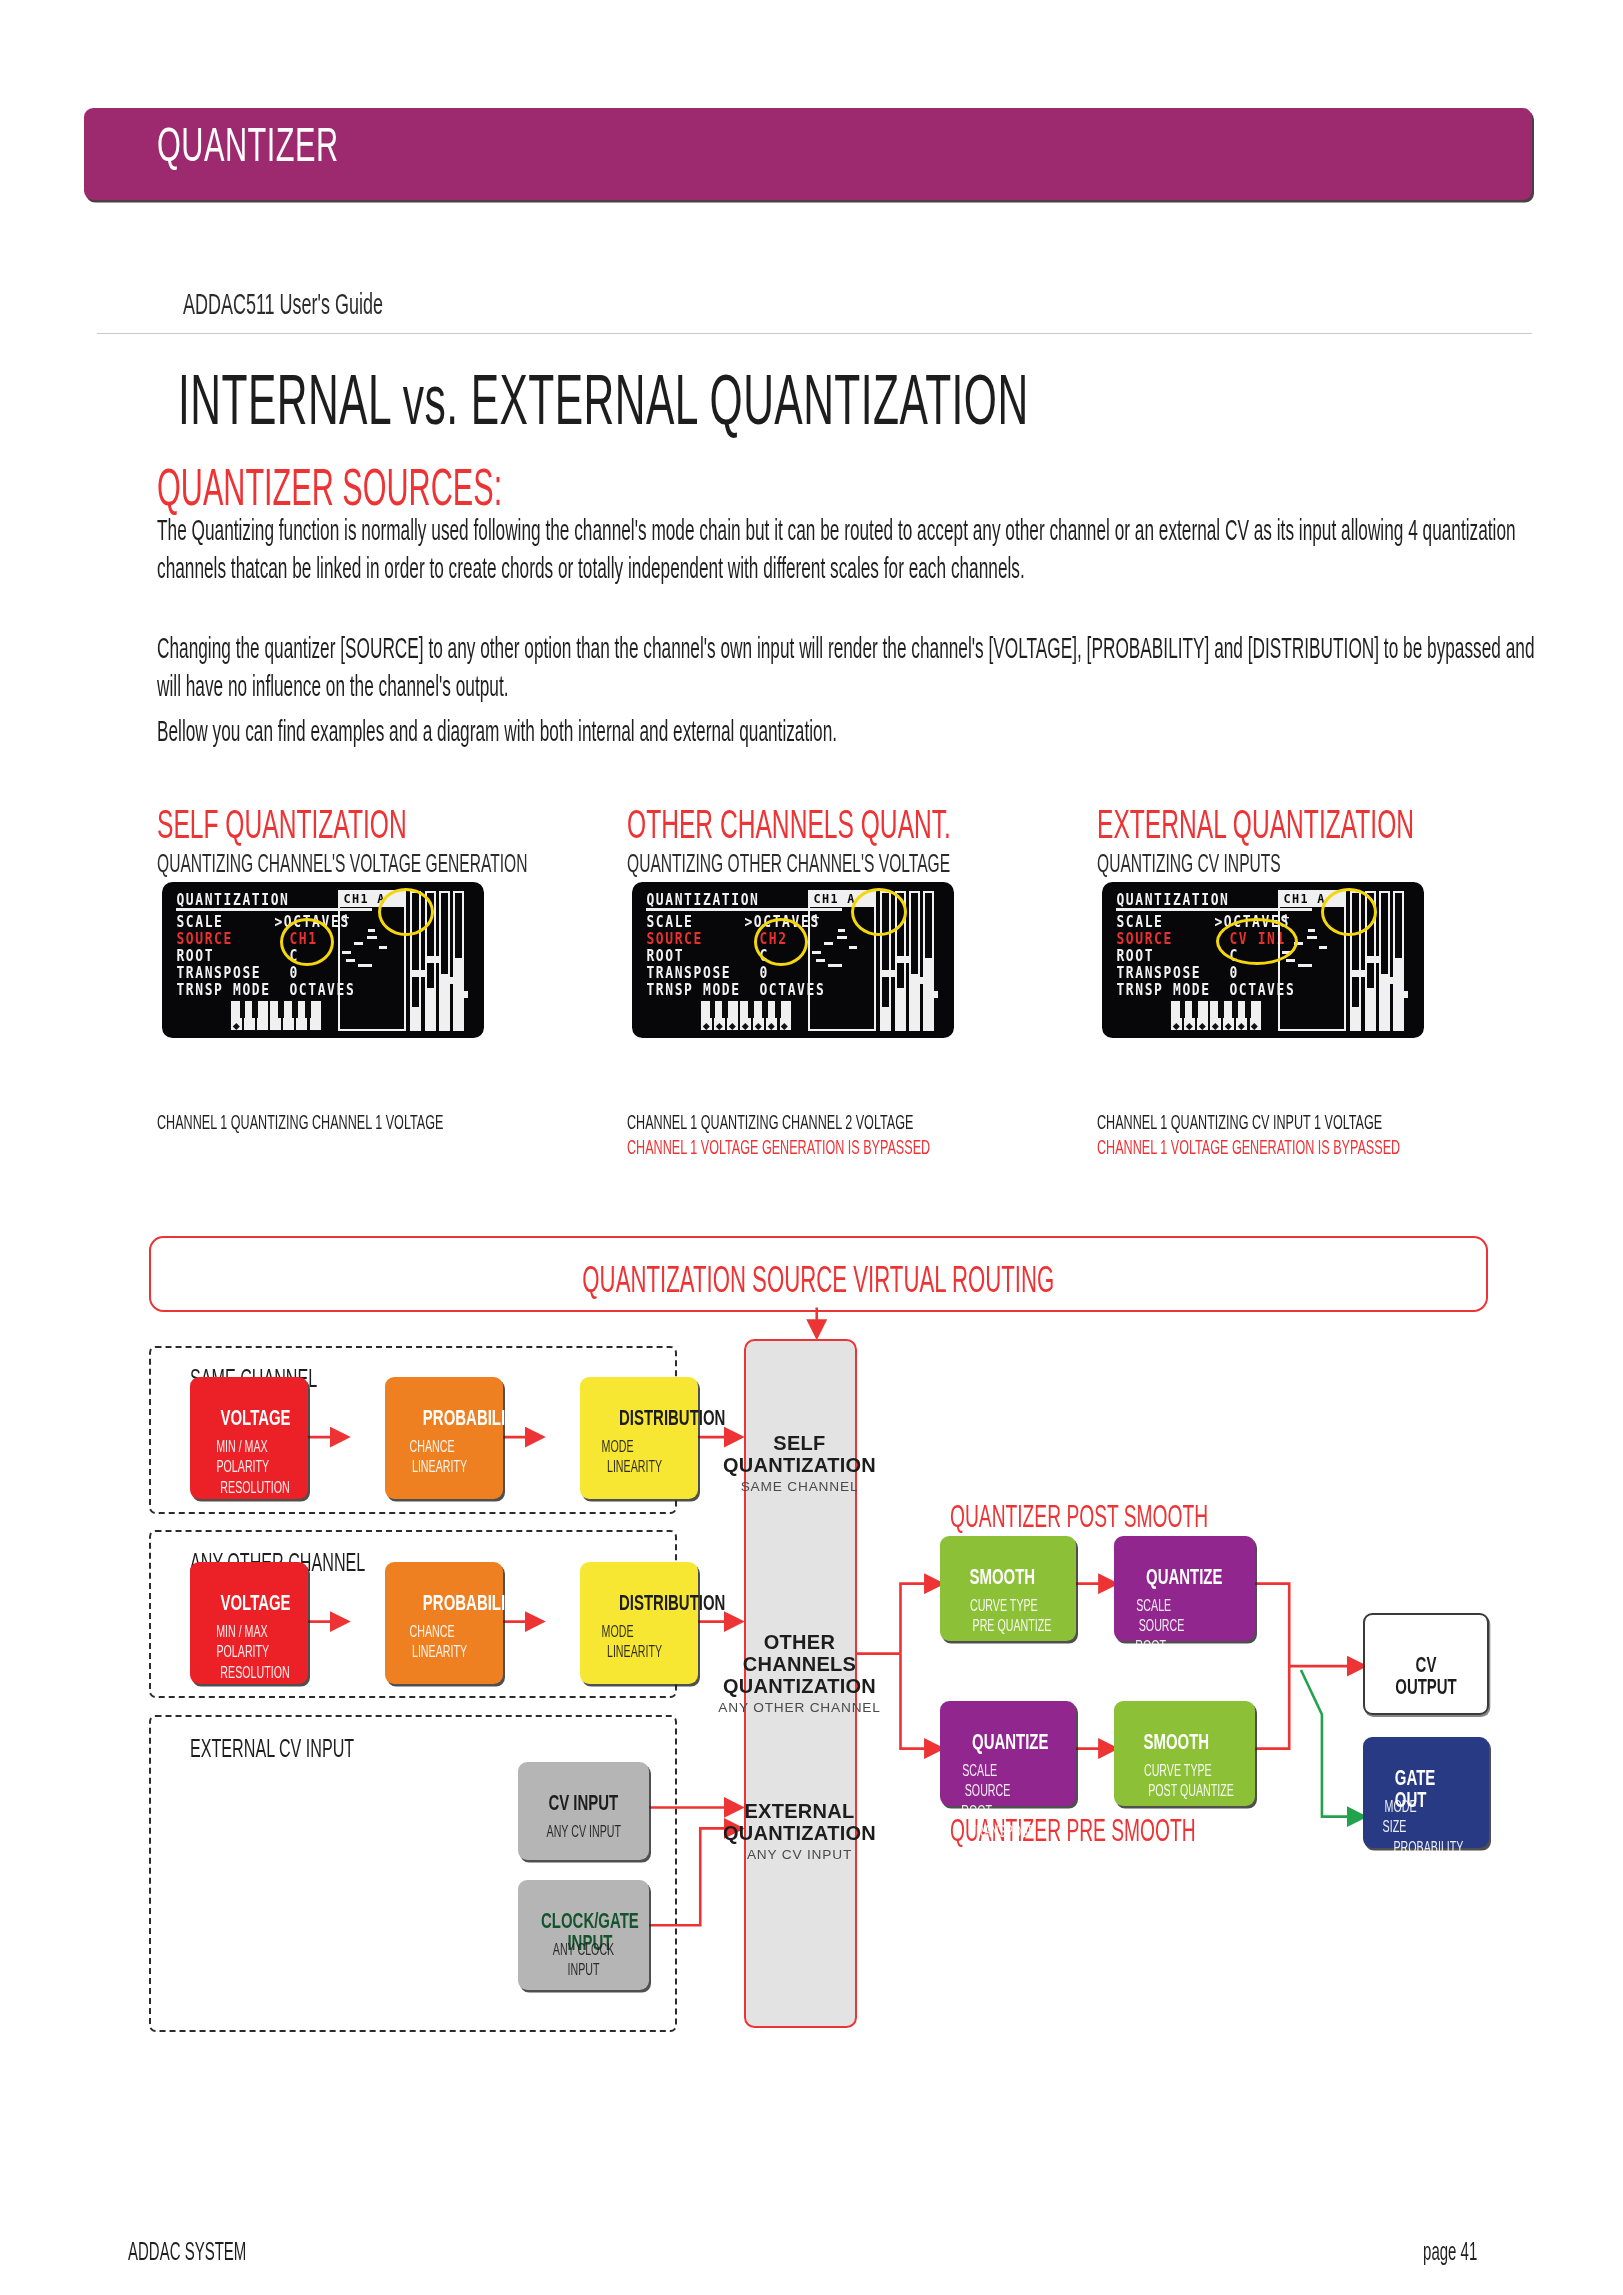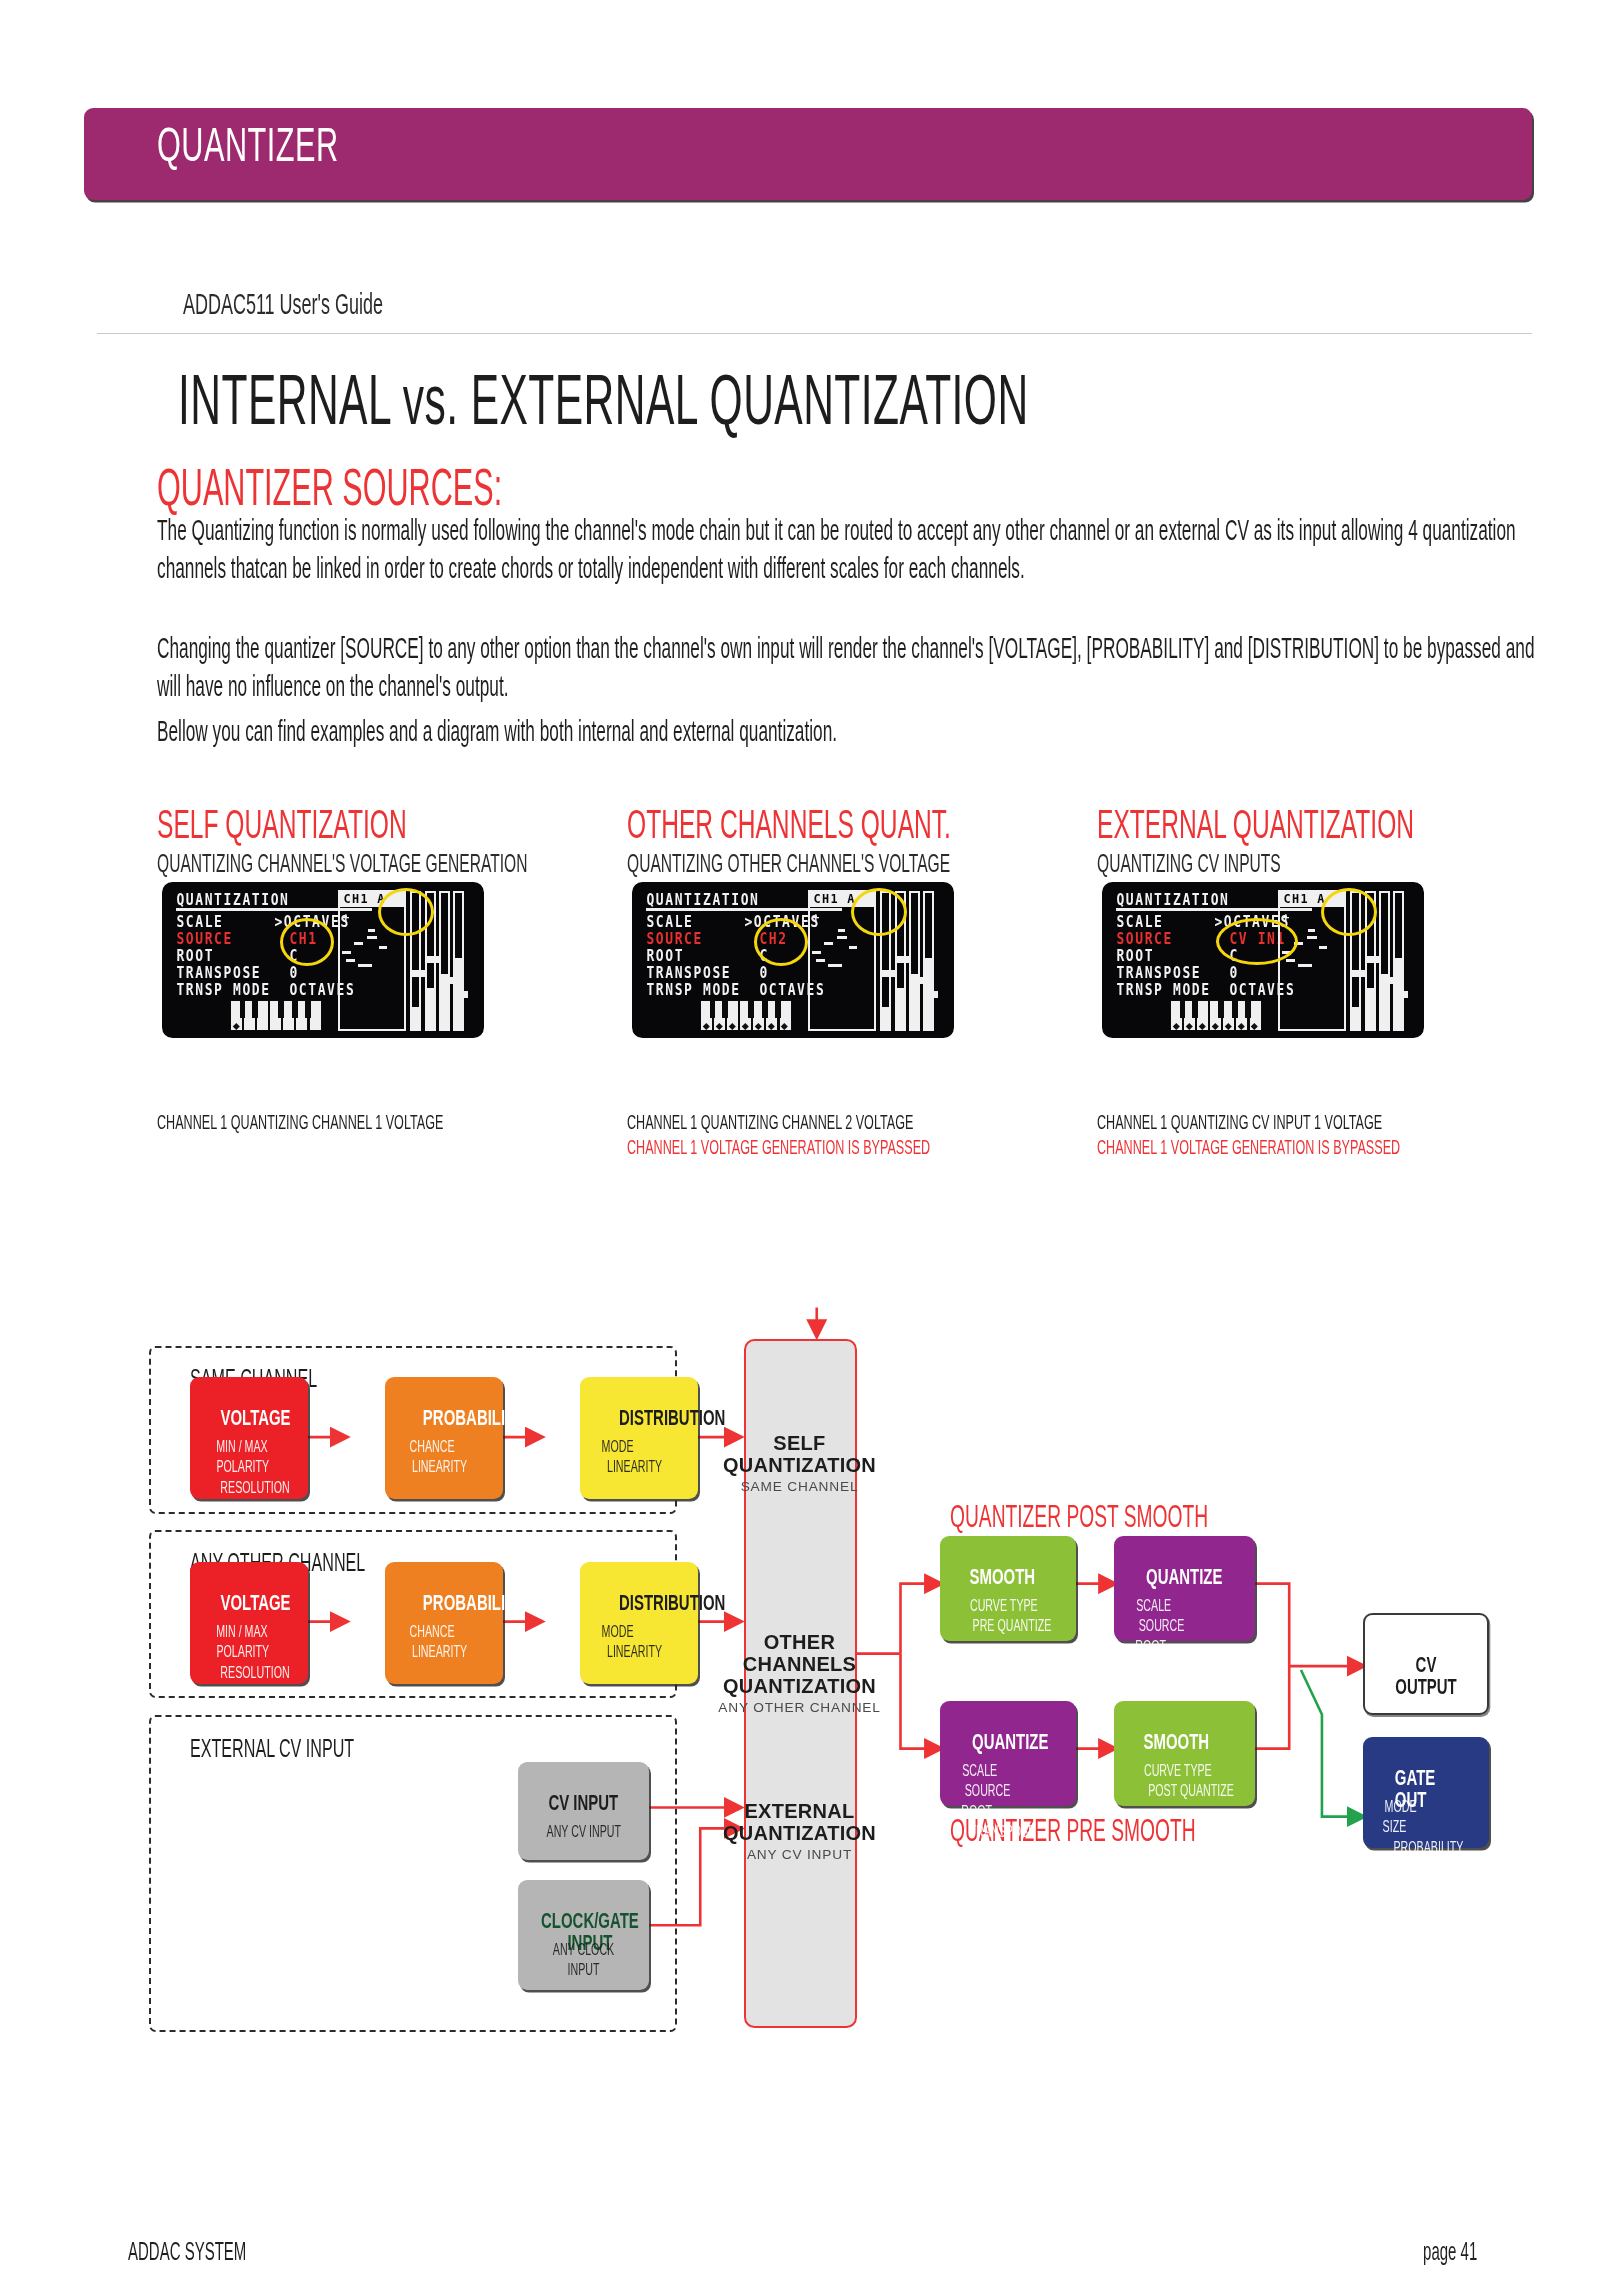--- a/index.html
+++ b/index.html
@@ -360,20 +360,23 @@
   <div class="hl" style="left:1216px;top:918px;width:76px;height:41px;"></div>
 
   <div class="cap" style="left:157px;top:1106px;">CHANNEL 1 QUANTIZING CHANNEL 1 VOLTAGE</div>
   <div class="cap" style="left:627px;top:1106px;">CHANNEL 1 QUANTIZING CHANNEL 2 VOLTAGE</div>
   <div class="cap red" style="left:627px;top:1131px;">CHANNEL 1 VOLTAGE GENERATION IS BYPASSED</div>
   <div class="cap" style="left:1097px;top:1106px;">CHANNEL 1 QUANTIZING CV INPUT 1 VOLTAGE</div>
   <div class="cap red" style="left:1097px;top:1131px;">CHANNEL 1 VOLTAGE GENERATION IS BYPASSED</div>
 
   <div class="dg">
 
+    <div class="routing">
+      <span><i>QUANTIZATION SOURCE VIRTUAL ROUTING</i></span>
+    </div>
 
     <div class="dashbox" style="left:149px;top:1346px;width:524px;height:164px;"></div>
     <div class="dashlbl" style="left:190px;top:1363px;">SAME CHANNEL</div>
 
     <div class="dashbox" style="left:149px;top:1530px;width:524px;height:164px;"></div>
     <div class="dashlbl" style="left:190px;top:1547px;">ANY OTHER CHANNEL</div>
 
     <div class="dashbox" style="left:149px;top:1715px;width:524px;height:313px;"></div>
     <div class="dashlbl" style="left:190px;top:1733px;">EXTERNAL CV INPUT</div>
 

